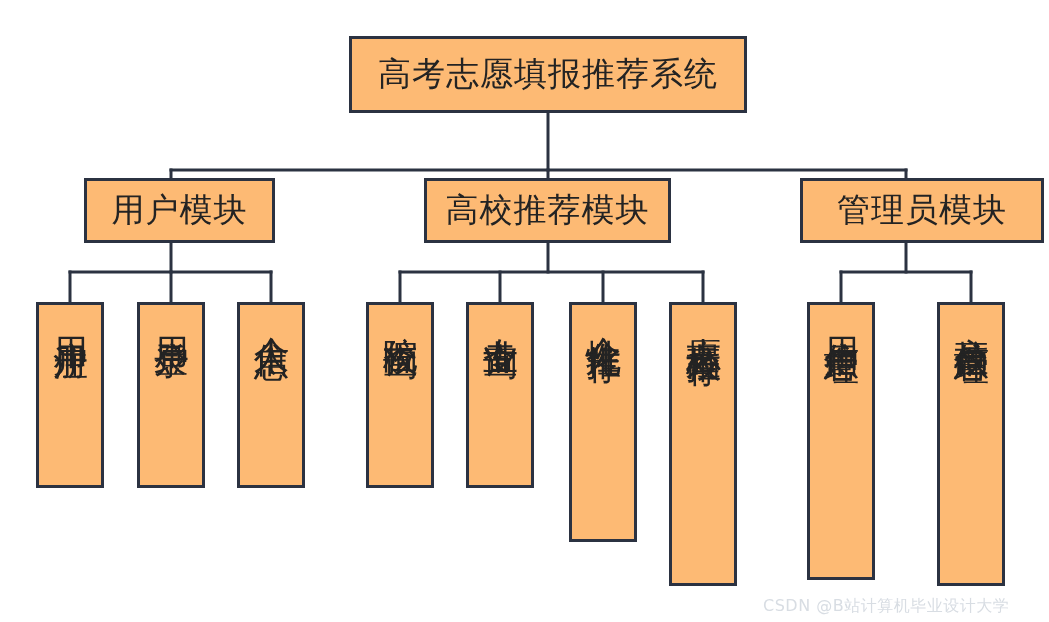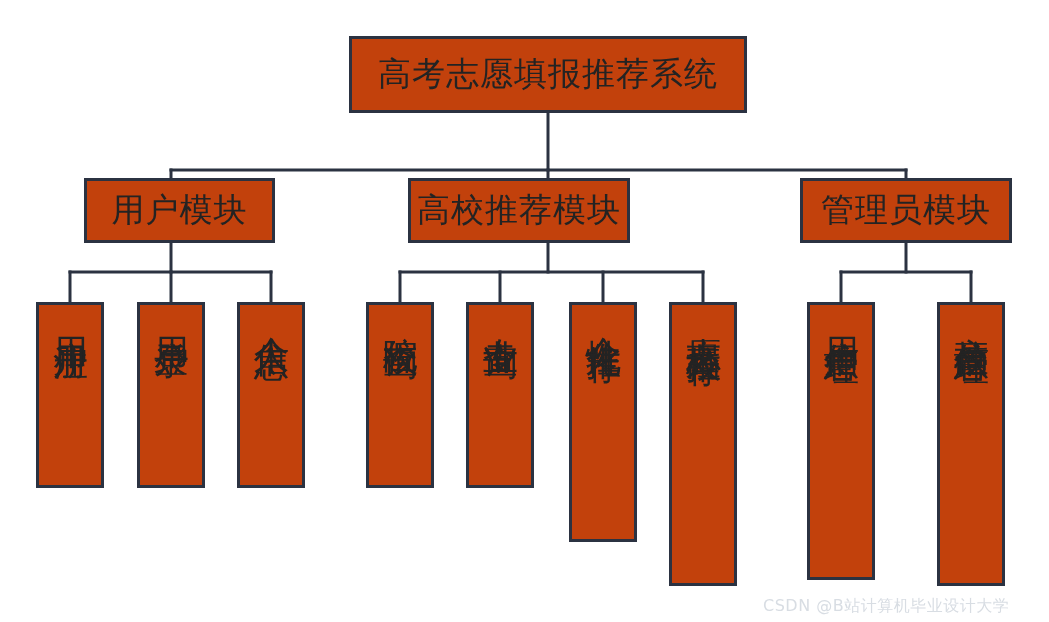--- a/index.html
+++ b/index.html
@@ -22,21 +22,21 @@
     left: 0;
     top: 0;
     width: 1049px;
     height: 622px;
     pointer-events: none;
   }
   .node {
     position: absolute;
     box-sizing: border-box;
     border: 3px solid #2b3241;
-    background: #c2410c;
+    background: #fdba74;
     display: flex;
     align-items: center;
     justify-content: center;
     color: #232323;
     line-height: 1.04;
   }
   .node .label {
     display: block;
     text-align: center;
     white-space: nowrap;
@@ -101,25 +101,25 @@
   </svg>
 
   <div class="node horiz" style="left:349px; top:36px; width:398px; height:77px;">
     <span class="label">高考志愿填报推荐系统</span>
   </div>
 
   <div class="node horiz" style="left:84px; top:178px; width:191px; height:65px;">
     <span class="label">用户模块</span>
   </div>
 
-  <div class="node horiz" style="left:408px; top:178px; width:222px; height:65px;">
+  <div class="node horiz" style="left:424px; top:178px; width:247px; height:65px;">
     <span class="label">高校推荐模块</span>
   </div>
 
-  <div class="node horiz" style="left:800px; top:178px; width:212px; height:65px;">
+  <div class="node horiz" style="left:800px; top:178px; width:244px; height:65px;">
     <span class="label">管理员模块</span>
   </div>
 
   <div class="node vert" style="left:36px; top:302px; width:68px; height:186px;">
     <span class="label">用户注册</span>
   </div>
 
   <div class="node vert" style="left:137px; top:302px; width:68px; height:186px;">
     <span class="label">用户登录</span>
   </div>

